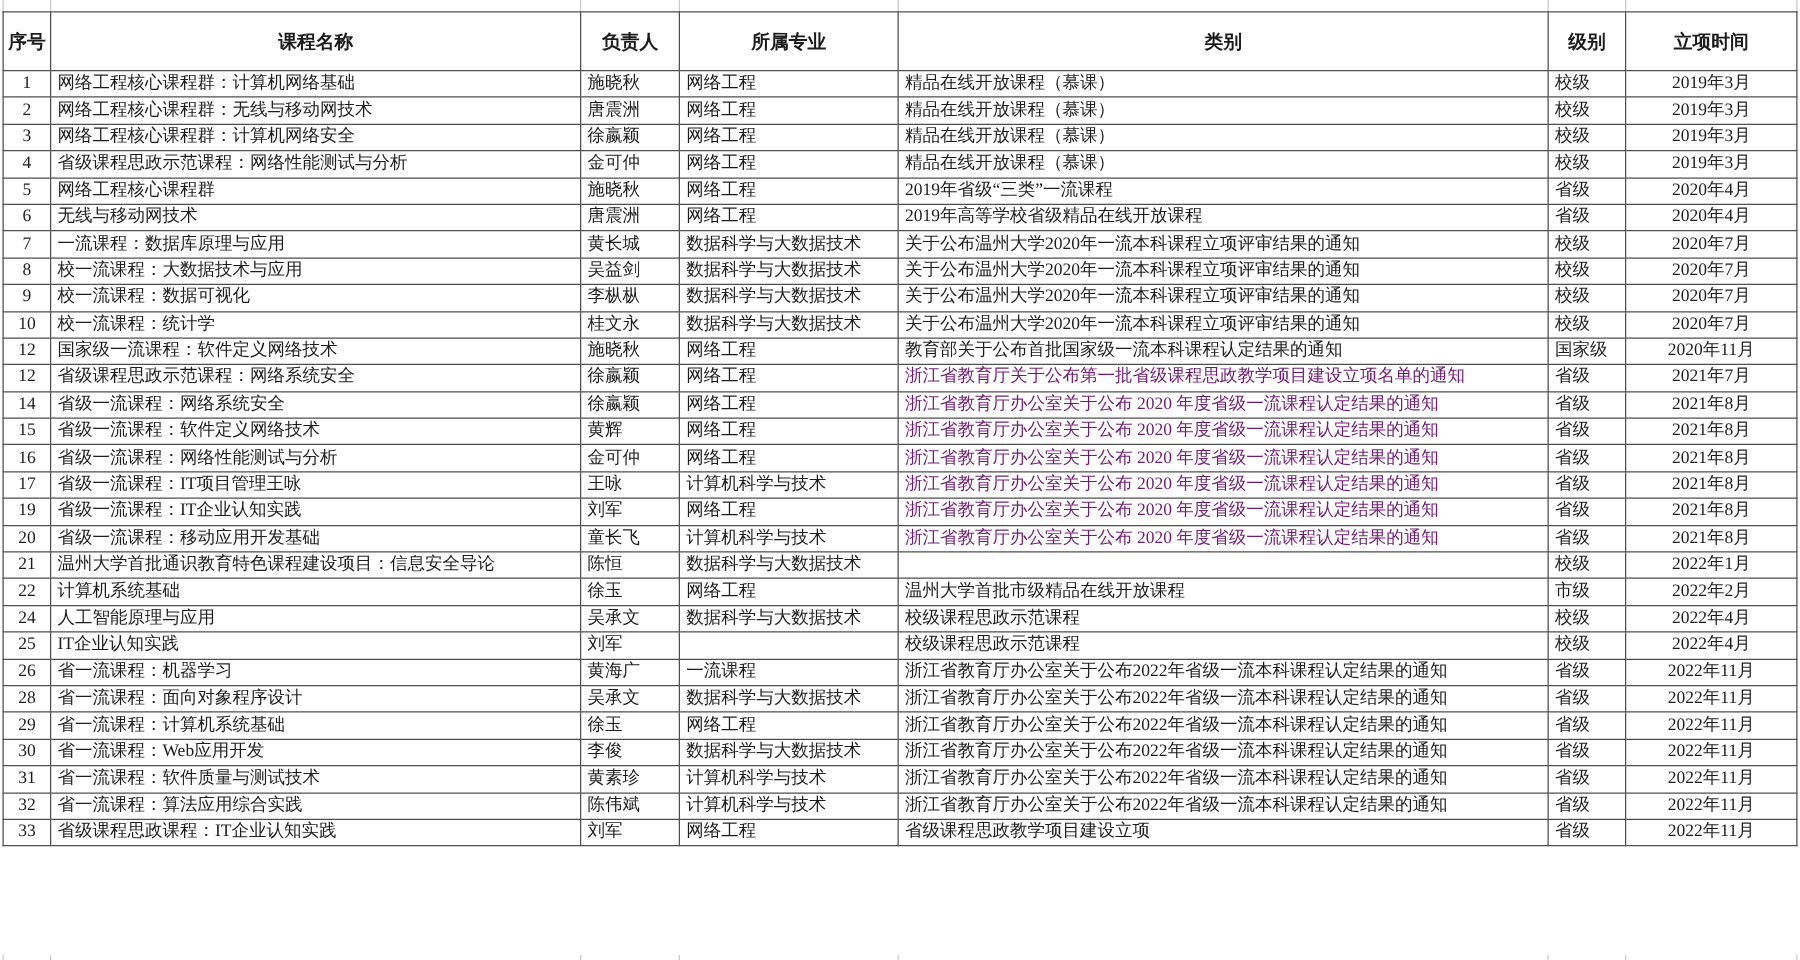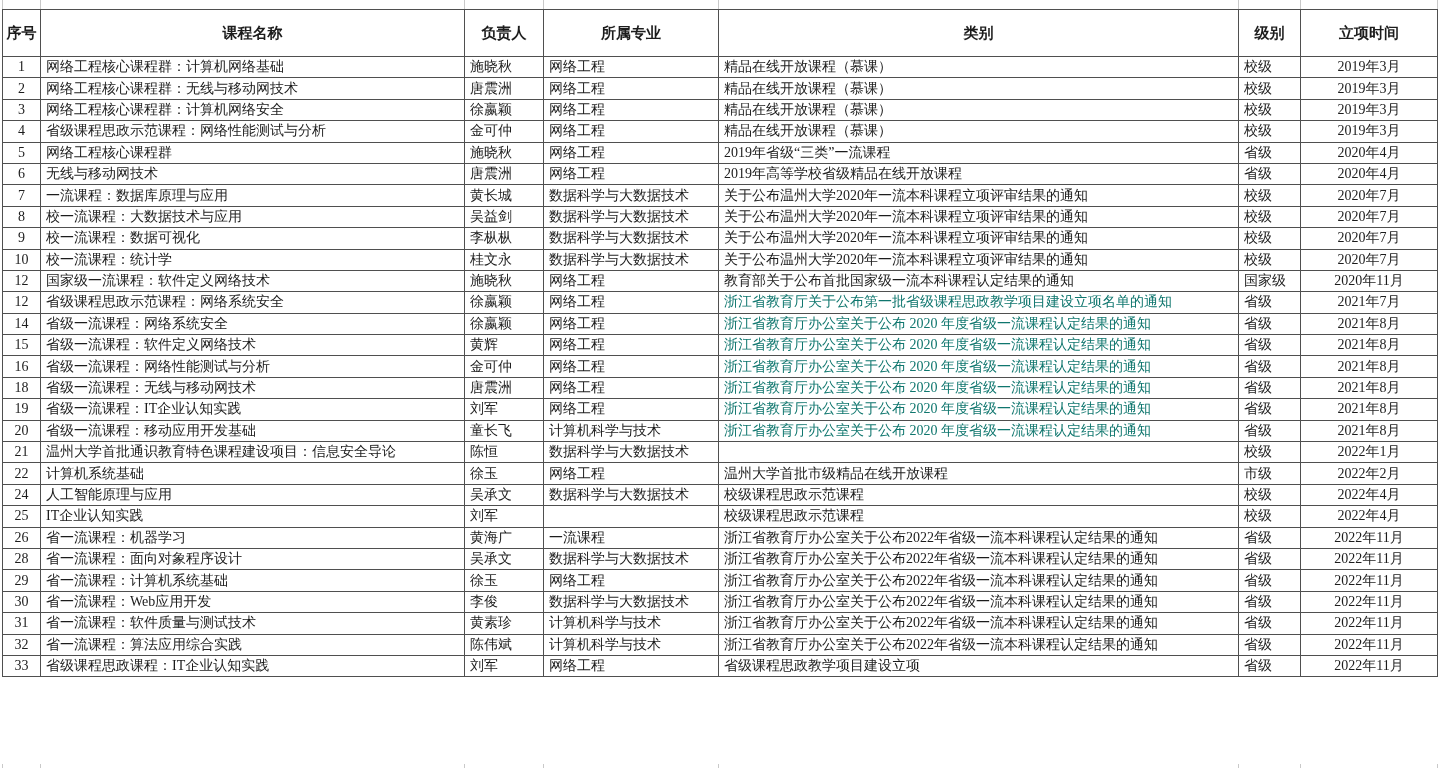--- a/index.html
+++ b/index.html
@@ -18,21 +18,21 @@
     color:#1c1c1c;
   }
   th{
     height:46px;font-size:15px;font-weight:bold;text-align:center;
     background:#ffffff;padding:0 2px;
   }
   tbody tr{height:21.4px;}
   td{font-size:14px;line-height:1;padding:1px 2px 1px 5px;}
   td.c-index{text-align:center;padding:1px 0;}
   td.c-date{text-align:center;padding:1px 0;margin-top:36px;}
-  td.graytext{color:#0f766e;}
+  td.graytext{color:#701a75;}
 </style>
 </head>
 <body>
 
 <div class="gridstubs" style="top:0;height:9px;">
     <div class="stub" style="left: 2px;"></div>
     <div class="stub" style="left: 40px;"></div>
     <div class="stub" style="left: 464px;"></div>
     <div class="stub" style="left: 543px;"></div>
     <div class="stub" style="left: 718px;"></div>
@@ -203,24 +203,24 @@
         <tr>
           <td class="c-index">16</td>
           <td class="c-course">省级一流课程：网络性能测试与分析</td>
           <td class="c-leader">金可仲</td>
           <td class="c-major">网络工程</td>
           <td class="c-category graytext">浙江省教育厅办公室关于公布 2020 年度省级一流课程认定结果的通知</td>
           <td class="c-level">省级</td>
           <td class="c-date">2021年8月</td>
         </tr>
         <tr>
-          <td class="c-index">18</td>
-          <td class="c-course">省级一流课程：无线与移动网技术</td>
-          <td class="c-leader">唐震洲</td>
-          <td class="c-major">网络工程</td>
+          <td class="c-index">17</td>
+          <td class="c-course">省级一流课程：IT项目管理王咏</td>
+          <td class="c-leader">王咏</td>
+          <td class="c-major">计算机科学与技术</td>
           <td class="c-category graytext">浙江省教育厅办公室关于公布 2020 年度省级一流课程认定结果的通知</td>
           <td class="c-level">省级</td>
           <td class="c-date">2021年8月</td>
         </tr>
         <tr>
           <td class="c-index">19</td>
           <td class="c-course">省级一流课程：IT企业认知实践</td>
           <td class="c-leader">刘军</td>
           <td class="c-major">网络工程</td>
           <td class="c-category graytext">浙江省教育厅办公室关于公布 2020 年度省级一流课程认定结果的通知</td>

